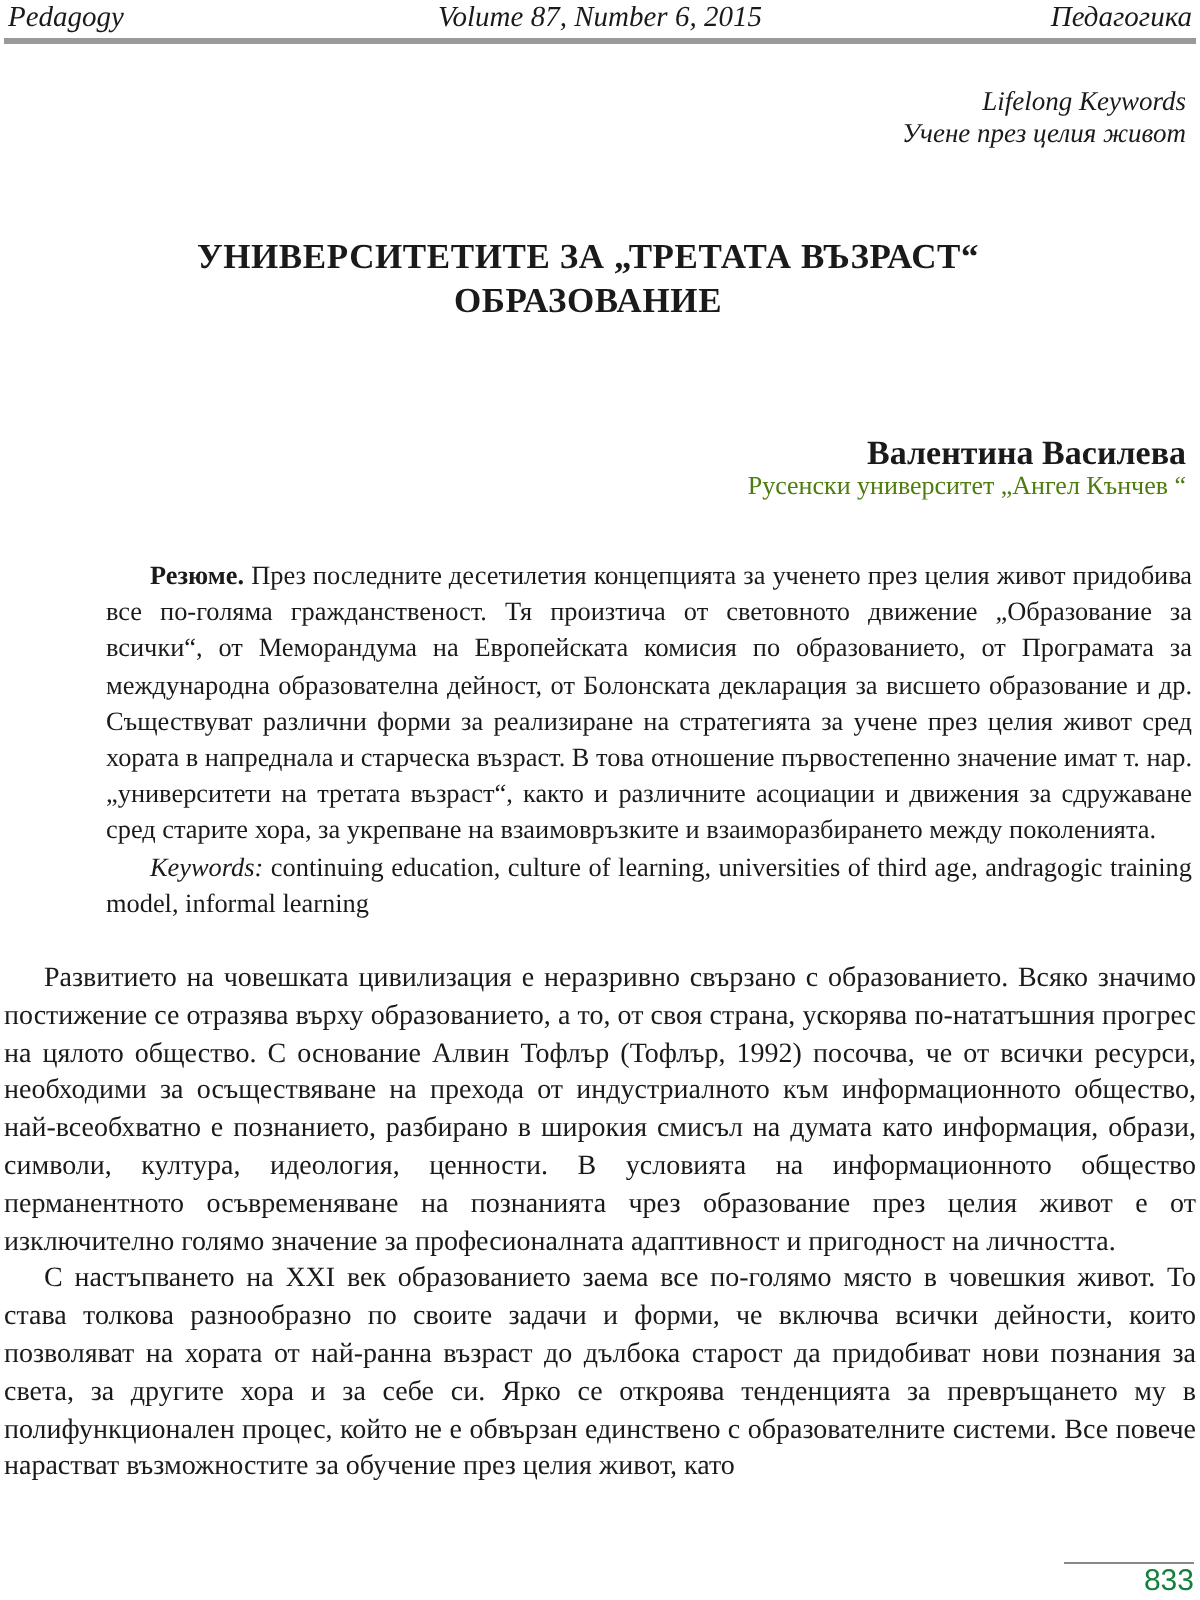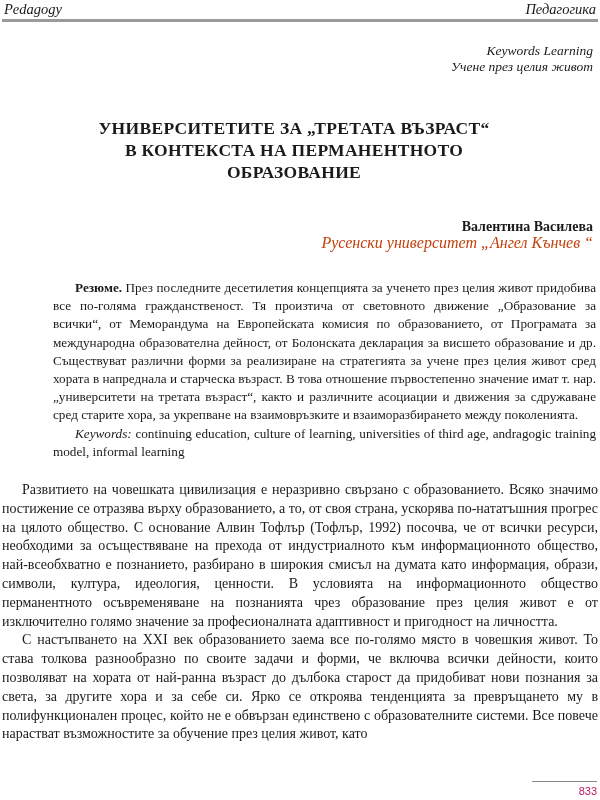--- a/index.html
+++ b/index.html
@@ -22,59 +22,59 @@
     position:absolute; right:7px; top:43px; text-align:right;
     font-style:italic; font-size:13.5px; line-height:16px;
   }
   .title {
     position:absolute; left:28px; right:40px; top:117px; text-align:center;
     font-weight:bold; font-size:17.5px; line-height:22px; letter-spacing:0.3px;
   }
   .author {
     position:absolute; right:7px; top:218px; text-align:right;
   }
-  .author-name { font-weight:bold; font-size:14px; line-height:17px; }
-  .author-aff { font-style:italic; font-size:16px; line-height:15px; color:#c2410c; }
+  .author-name { font-weight:bold; font-size:17px; line-height:17px; }
+  .author-aff { font-size:13px; line-height:15px; color:#4d7c0f; }
   .abstract {
     position:absolute; left:53px; right:4px; top:279px;
     font-size:13.2px; line-height:18.2px; text-align:justify;
   }
   .abstract p { margin:0; text-indent:22px; }
   .abstract .label { font-weight:bold; }
   .abstract .kw-label { font-style:italic; }
   .body {
     position:absolute; left:2px; right:2px; top:481px;
     font-size:14px; line-height:18.8px; text-align:justify;
   }
   .body p { margin:0; text-indent:20px; }
   .foot-rule {
     position:absolute; right:3px; top:781px; width:65px; height:1px; background:#888;
   }
   .page-number {
-    position:absolute; right:3px; top:784px; font-size:11px; line-height:14px;
-    font-family:"Liberation Sans","DejaVu Sans",sans-serif; color:#be185d;
+    position:absolute; right:3px; top:784px; font-size:15px; line-height:14px;
+    font-family:"Liberation Sans","DejaVu Sans",sans-serif; color:#15803d;
   }
 </style>
 </head>
 <body>
 
 <div class="running-head">
+  <span class="rh-center">Volume 87, Number 6, 2015</span>
   <span class="rh-left">Pedagogy</span>
   <span class="rh-right">Педагогика</span>
 </div>
 <div class="head-rule"></div>
 
 <div class="section-label">
-  <div>Keywords Learning</div>
+  <div>Lifelong Keywords</div>
   <div>Учене през целия живот</div>
 </div>
 
 <div class="title">
   <div>УНИВЕРСИТЕТИТЕ ЗА „ТРЕТАТА ВЪЗРАСТ“</div>
-  <div>В КОНТЕКСТА НА ПЕРМАНЕНТНОТО</div>
   <div>ОБРАЗОВАНИЕ</div>
 </div>
 
 <div class="author">
   <div class="author-name">Валентина Василева</div>
   <div class="author-aff">Русенски университет „Ангел Кънчев “</div>
 </div>
 
 <div class="abstract">
   <p><span class="label">Резюме.</span> <span>През последните десетилетия концепцията за ученето през целия живот придобива все по-голяма гражданственост. Тя произтича от световното движение „Образование за всички“, от Меморандума на Европейската комисия по образованието, от Програмата за международна образователна дейност, от Болонската декларация за висшето образование и др. Съществуват различни форми за реализиране на стратегията за учене през целия живот сред хората в напреднала и старческа възраст. В това отношение първостепенно значение имат т. нар. „университети на третата възраст“, както и различните асоциации и движения за сдружаване сред старите хора, за укрепване на взаимовръзките и взаиморазбирането между поколенията.</span></p>

